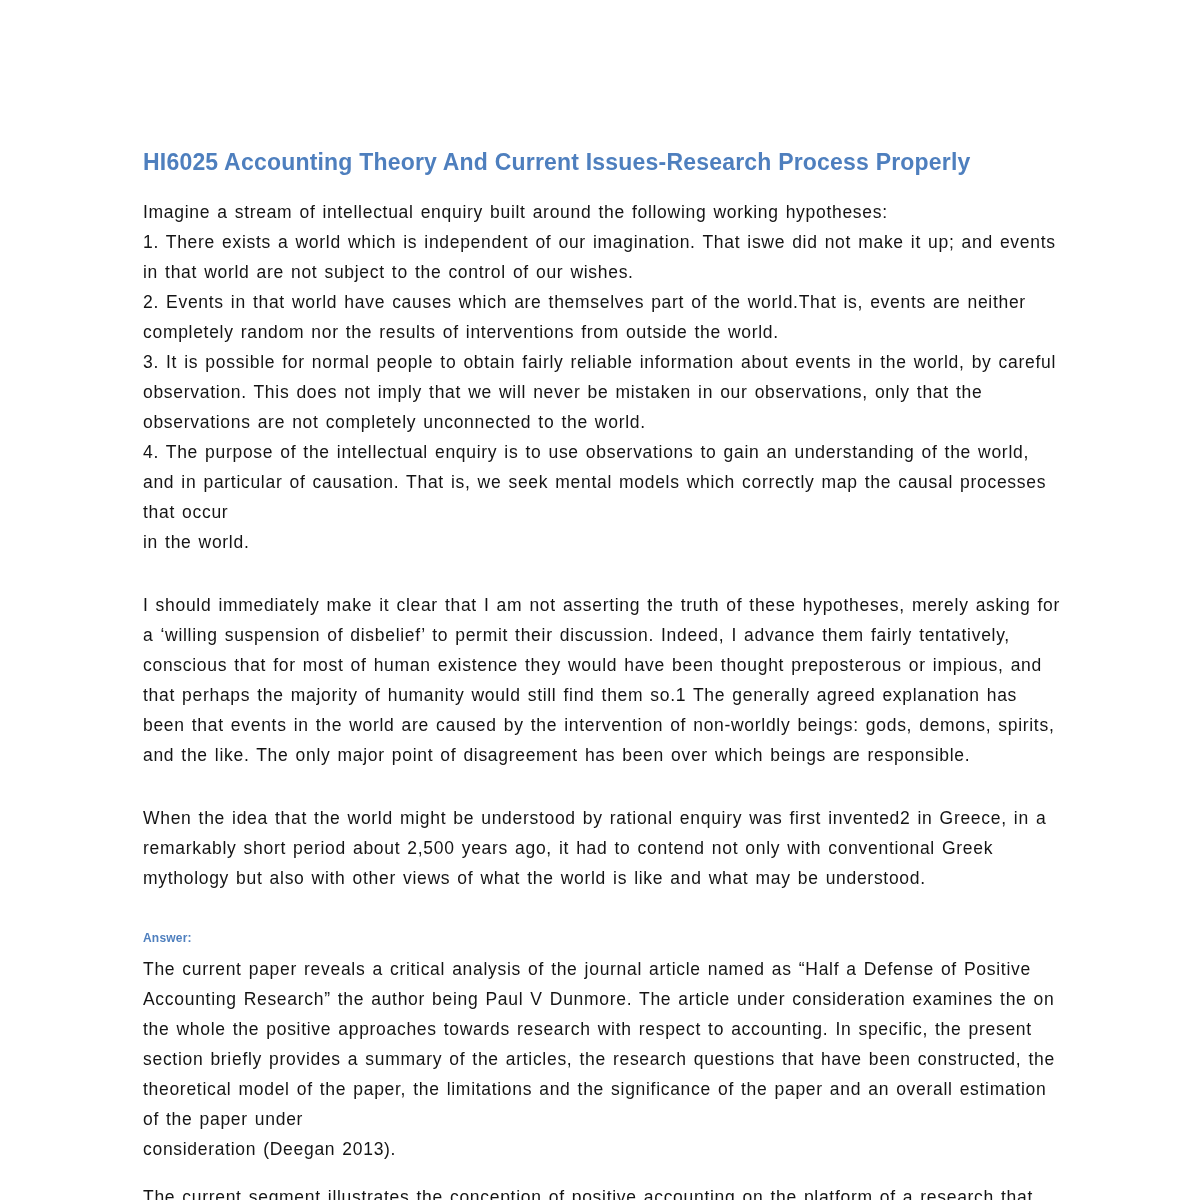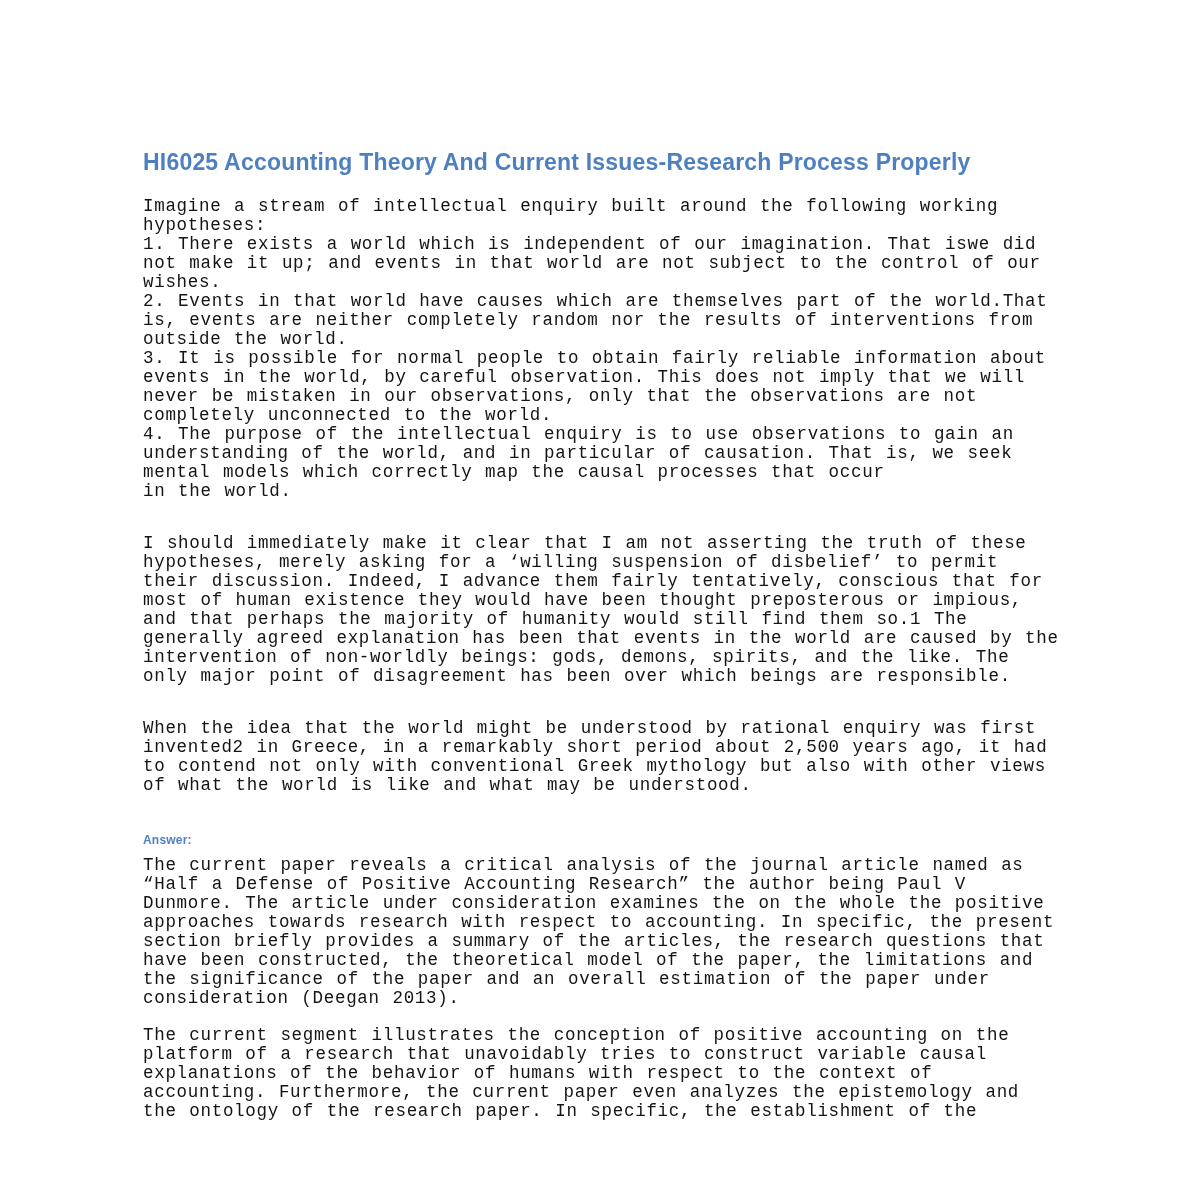--- a/index.html
+++ b/index.html
@@ -19,23 +19,23 @@
     font-family: "Liberation Sans", "DejaVu Sans", sans-serif;
     font-weight: 700;
     font-size: 23px;
     line-height: 30px;
     color: #4e7fbe;
     max-width: 880px;
     margin-bottom: 20px;
     letter-spacing: 0.2px;
   }
   .body-paragraph {
-    font-family: Liberation Mono, monospace;
+    font-family: Liberation Sans, sans-serif;
     font-size: 17.5px;
-    line-height: 19px;
+    line-height: 30px;
     color: #141414;
     letter-spacing: 0.7px;
     word-spacing: 1.5px;
     max-width: 922px;
     white-space: pre-line;
     margin-bottom: 18px;
   }
   .question-section .body-paragraph {
     margin-bottom: 33px;
   }

